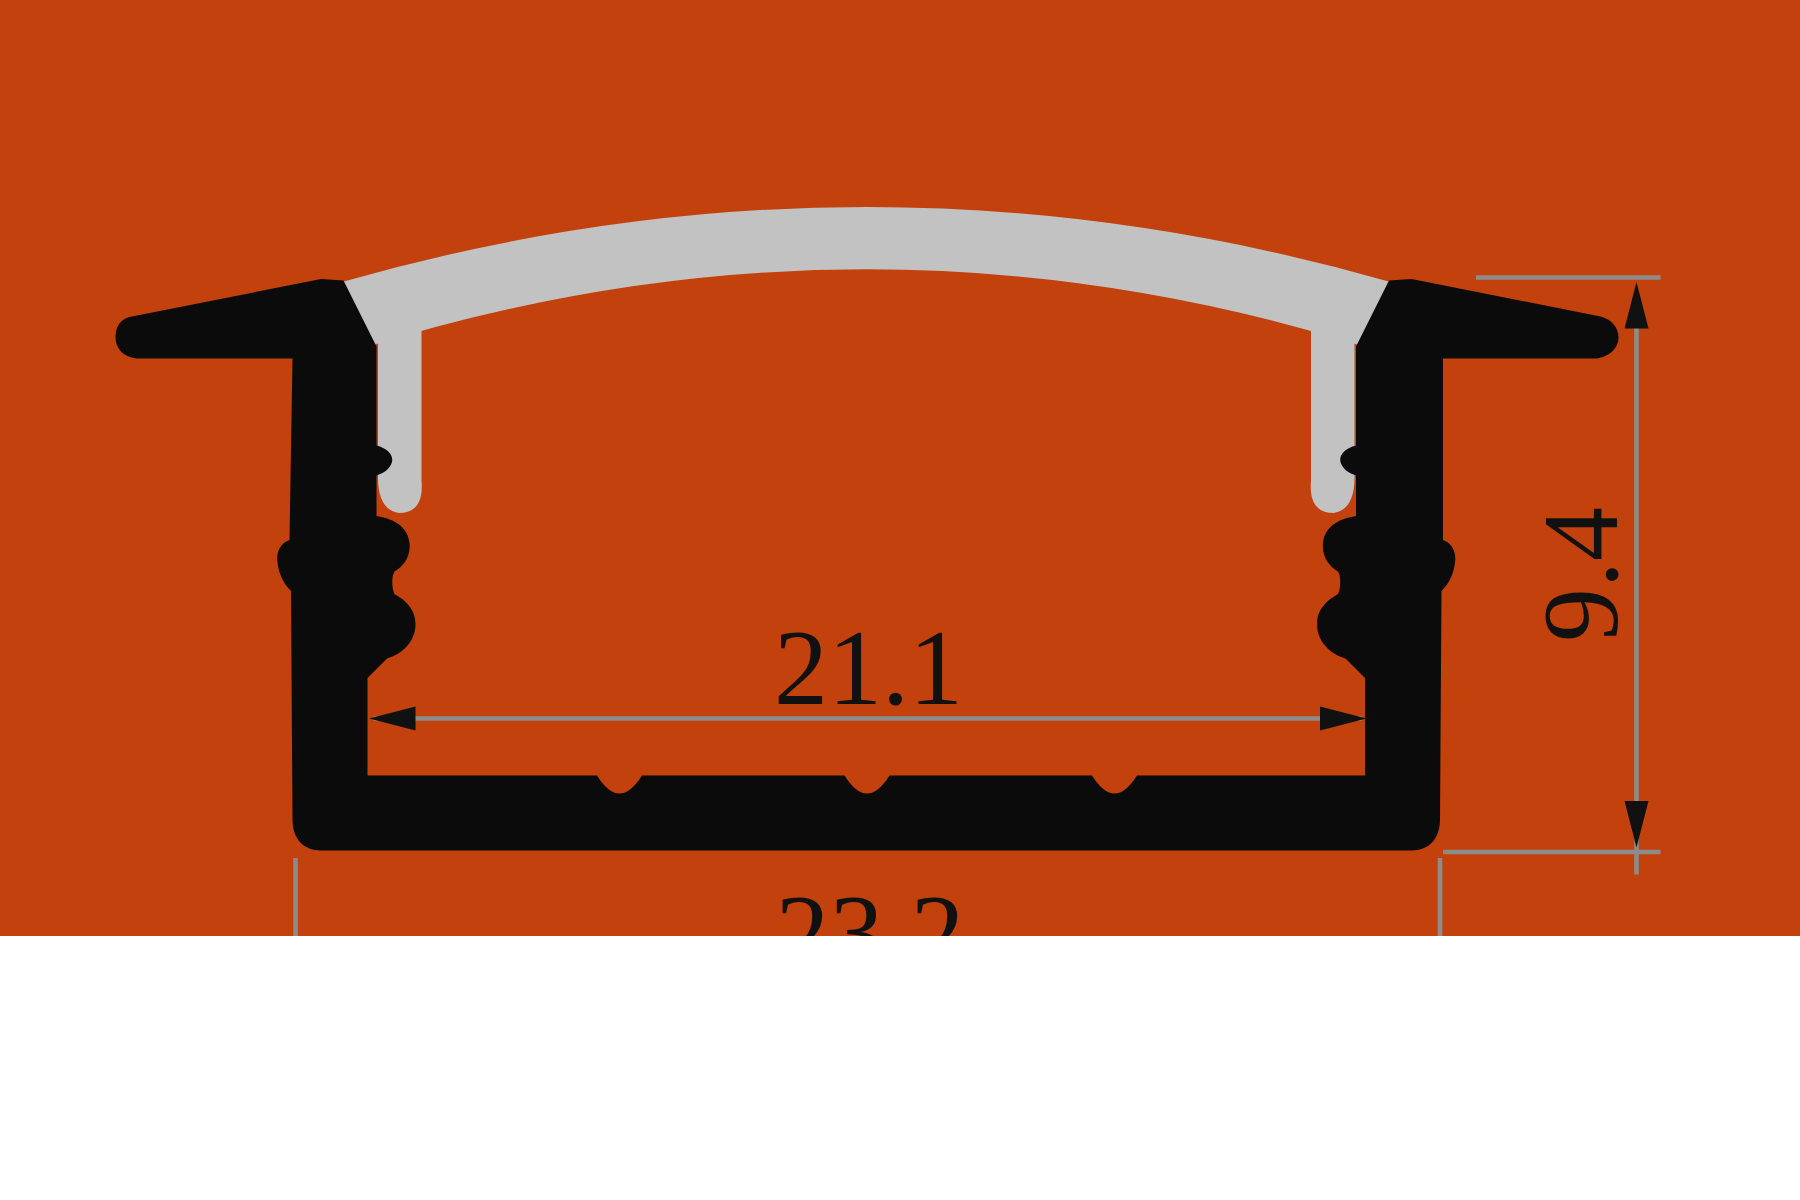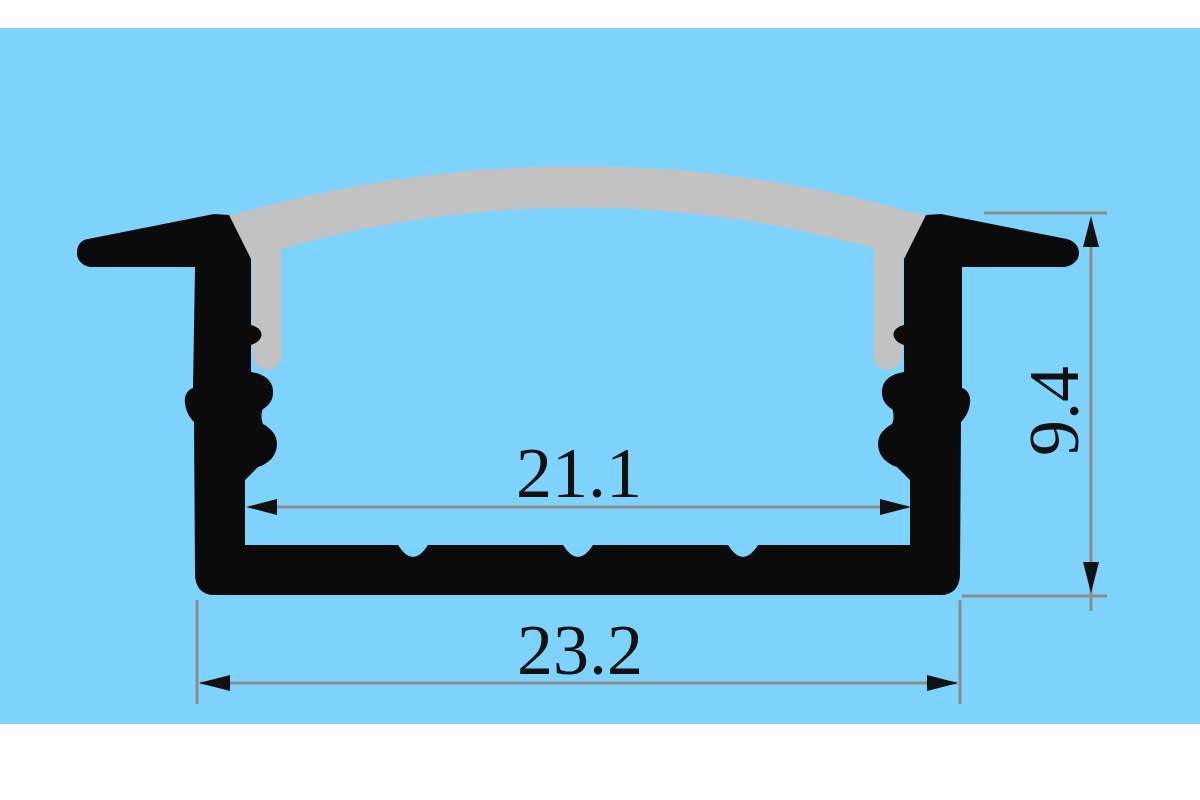--- a/index.html
+++ b/index.html
@@ -1,23 +1,22 @@
 <!DOCTYPE html>
 <html><head>
 <meta charset="utf-8">
 <style>
   html, body { margin: 0; padding: 0; }
   .stage {
     position: relative;
     width: 1200px;
-    height: 696px;
-    background: #7dd3fc;
+    height: 624px;
+    background: #c2410c;
     overflow: hidden;
     font-family: "Liberation Serif", serif;
-    margin-top: 28px;
   }
   .stage svg { display: block; }
   .dim-text {
     font-family: "Liberation Serif", serif;
     font-size: 72px;
     fill: #111111;
   }
 </style>
 </head>
 <body>

